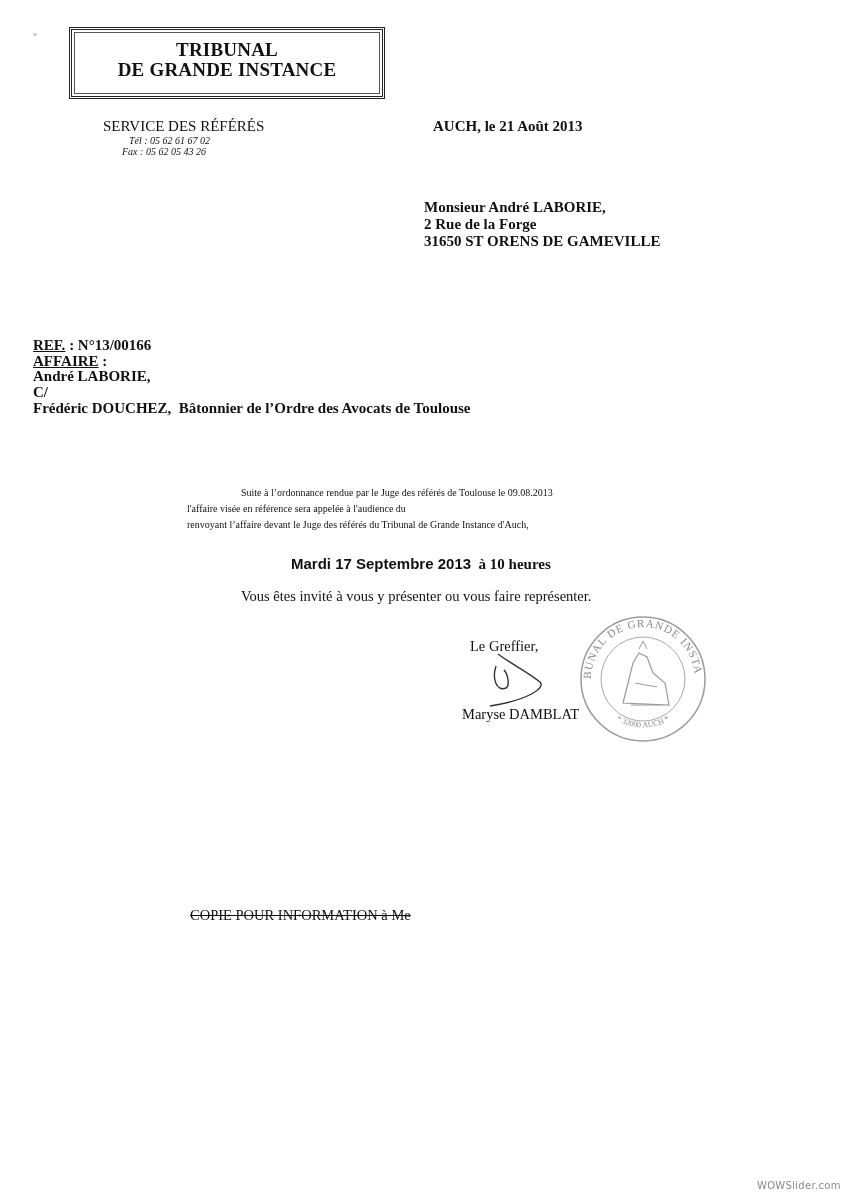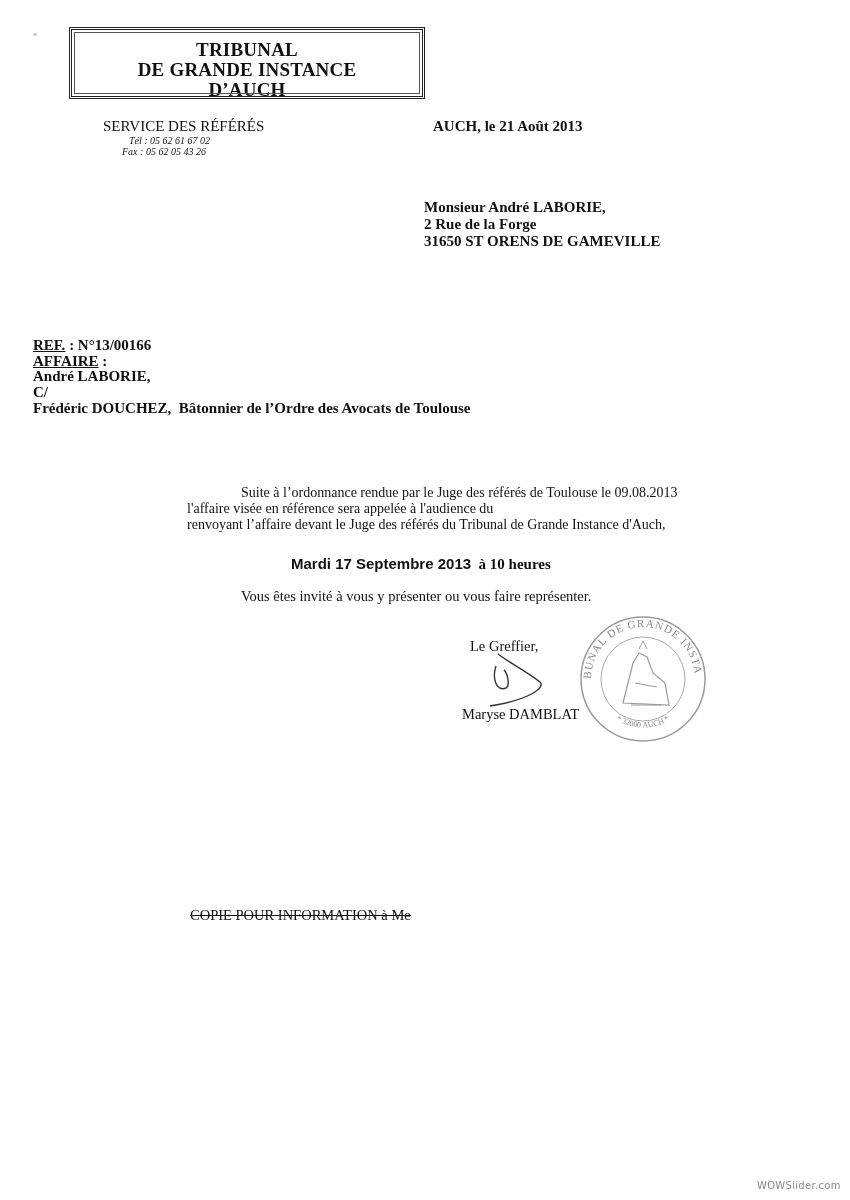--- a/index.html
+++ b/index.html
@@ -3,55 +3,54 @@
 <meta charset="utf-8">
 <style>
   html, body { margin:0; padding:0; }
   body {
     width:850px; height:1200px; position:relative; overflow:hidden;
     background:#ffffff; color:#111;
     font-family: "Liberation Serif", "DejaVu Serif", serif;
   }
   .abs { position:absolute; }
   .header-box {
-    left:69px; top:27px; width:356px; height:72px;
+    left:69px; top:27px; width:316px; height:72px;
     border:3px double #222; outline:1px solid #555; outline-offset:-6px;
     text-align:center; font-weight:bold; font-size:19px; line-height:20px;
     padding-top:10px; box-sizing:border-box;
   }
   .header-box div { letter-spacing:0.2px; }
   .service { left:103px; top:118px; font-size:15px; font-weight:normal; }
   .contact { font-style:italic; font-size:10px; line-height:11px; }
   .date { left:433px; top:118px; font-size:15px; font-weight:bold; }
   .addr { left:424px; top:199px; font-size:15px; font-weight:bold; line-height:17px; }
   .ref { left:33px; top:317px; font-size:15px; font-weight:bold; line-height:16px;margin-top:20px; }
   .ref u { text-decoration:underline; }
   .parties { left:33px; top:368px; font-size:15px; font-weight:bold; line-height:16px; }
-  .body-text { left:187px; top:485px; width:570px; font-size:14px; line-height:16px; }
+  .body-text { left:187px; top:485px; width:570px; font-size:10px; line-height:16px; }
   .body-text .indent { padding-left:54px; }
   .hearing { left:291px; top:555px; font-size:15px; font-weight:bold; }
   .hearing .sans { font-family:"Liberation Sans", sans-serif; }
   .invite { left:241px; top:588px; font-size:14.5px; }
   .greffier { left:470px; top:638px; font-size:14.5px; }
   .sign-name { left:462px; top:706px; font-size:14.5px; }
   .signature { left:488px; top:652px; }
   .stamp { left:573px; top:613px; }
   .copie { left:190px; top:907px; font-size:14.5px; text-decoration:line-through; }
   .watermark { left:757px; top:1180px; font-family:"DejaVu Sans", sans-serif; font-size:10px; color:#8a8a8a; letter-spacing:0.3px;text-align:center; }
   .speck { left:33px; top:33px; width:4px; height:3px; background:#ccc; border-radius:2px; }
 </style>
 </head>
 <body>
 
 <div class="abs speck"></div>
 
 <div class="abs header-box">
   <div>TRIBUNAL</div>
   <div>DE GRANDE INSTANCE</div>
-  <div>D’AUCH</div>
 </div>
 
 <div class="abs service">
   <div>SERVICE DES RÉFÉRÉS</div>
   <div class="contact" style="padding-left:26px;">Tél : 05 62 61 67 02</div>
   <div class="contact" style="padding-left:19px;">Fax : 05 62 05 43 26</div>
 </div>
 
 <div class="abs date">AUCH, le 21 Août 2013</div>
 

